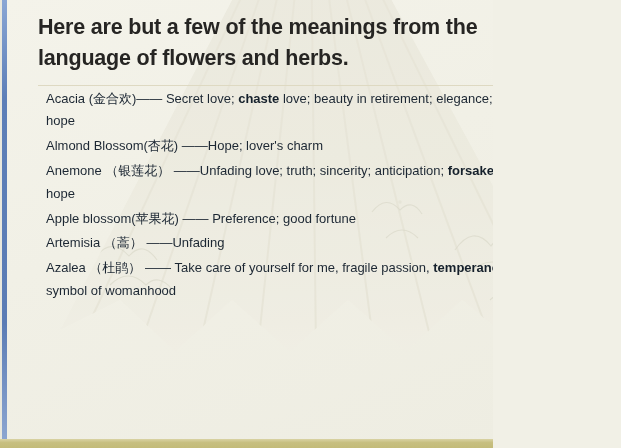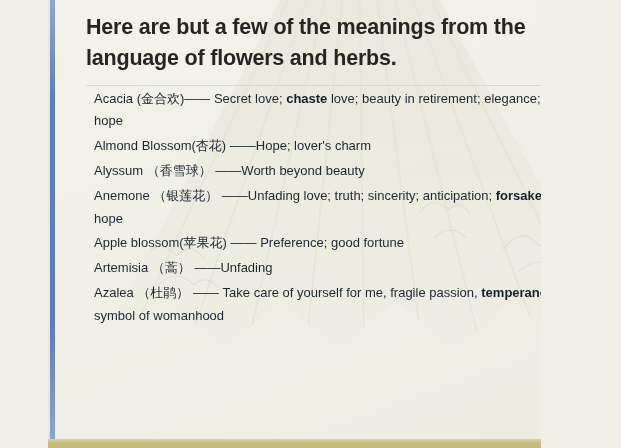--- a/index.html
+++ b/index.html
@@ -14,21 +14,20 @@
     background: #f1f0e6;
   }
 
   #slide {
     position: relative;
     width: 493px;
     height: 448px;
     overflow: hidden;
     background:
       linear-gradient(160deg, #f4f3ea 0%, #f1f0e6 45%, #eeede2 100%);
-    margin-left: 48px;
   }
 
   
   .fan-wrap {
     position: absolute;
     left: 0; top: 0;
     width: 621px; height: 448px;
     pointer-events: none;
     opacity: 0.55;
   }
@@ -153,21 +152,20 @@
   <div class="title">
     <span class="ln">Here are but a few of the meanings from the</span>
     <span class="ln">language of flowers and herbs.</span>
   </div>
 
   <div class="divider"></div>
 
   <div class="body-list" id="body-list">
       <p class="entry"><span>Acacia (金合欢)—— Secret love; </span><b>chaste</b><span> love; beauty in retirement; elegance; friendship; hope</span></p>
       <p class="entry"><span>Almond Blossom(杏花) ——Hope; lover's charm</span></p>
-      <p class="entry"><span>Alyssum （香雪球） ——Worth beyond beauty</span></p>
       <p class="entry"><span>Anemone （银莲花） ——Unfading love; truth; sincerity; anticipation; </span><b>forsaken</b><span>; blossom hope</span></p>
       <p class="entry"><span>Apple blossom(苹果花) —— Preference; good fortune</span></p>
       <p class="entry"><span>Artemisia （蒿） ——Unfading</span></p>
       <p class="entry"><span>Azalea （杜鹃） —— Take care of yourself for me, fragile passion, </span><b>temperance</b><span>, Chinese symbol of womanhood</span></p>
     </div>
 
   <div class="left-bar"></div>
   <div class="left-bar-edge"></div>
   <div class="bottom-bar"></div>
 

